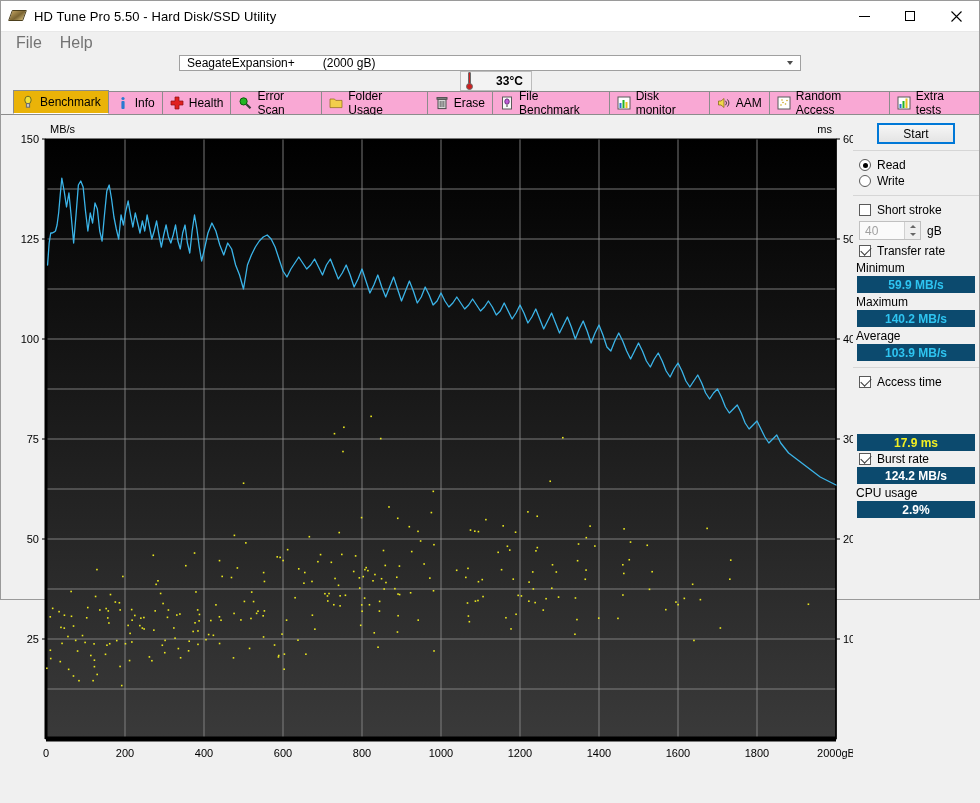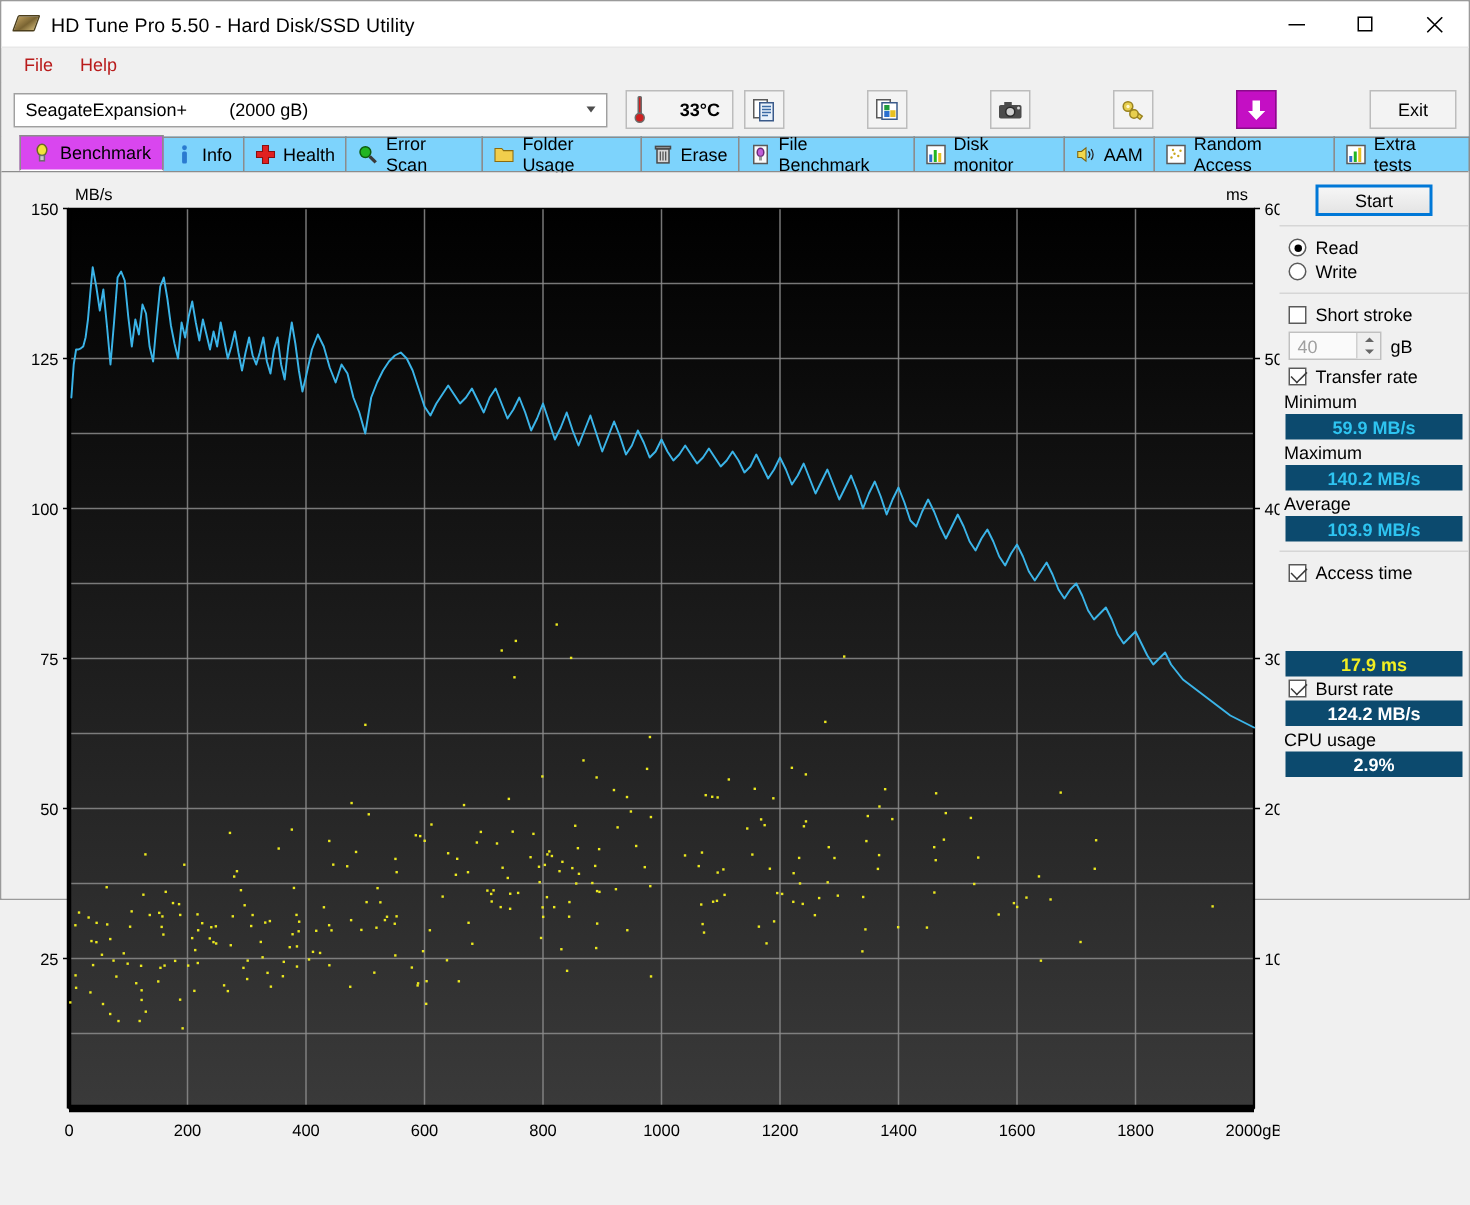--- a/index.html
+++ b/index.html
@@ -49,29 +49,30 @@
   .glyph-close svg { display:block; }
 
   
   .menubar {
     height:23px; min-height:23px;
     background:#f0f0f0;
     display:flex; align-items:center;
     padding-left:6px;
   }
   .menu-item {
-    padding:2px 9px 3px 9px; font-size:12px; color:#b91c1c;
+    padding:2px 9px 3px 9px; font-size:16px; color:#737373;
   }
 
   
   .toolbar {
     height:36px; min-height:36px;
     display:flex; align-items:center;
     padding:0 8px;
     background:#f0f0f0;
+    flex-direction:column;
   }
   .combo {
     width:622px; height:23px;
     background:#fff; border:1px solid #a0a0a0;
     display:flex; align-items:center;
     position:relative;
     font-size:12px;
     padding-left:7px;
   }
   .combo .model { color:#000; }
@@ -115,27 +116,27 @@
     padding-left:12px;
     border-bottom:1px solid #8c8c8c;
     background:#f0f0f0;
   }
   .tab {
     height:23px;
     display:flex; align-items:center; gap:5px;
     padding:0 7px;
     border:1px solid #8c8c8c;
     border-bottom:none;
-    background:#7dd3fc;
+    background:#f9a8d4;
     font-size:12px;
     margin-right:-1px;
     position:relative;
   }
   .tab.active {
-    background:#d946ef; height:24px; z-index:3;
+    background:#eab308; height:24px; z-index:3;
     border-bottom:1px solid #fff;
   }
   .tab-ico { width:14px; height:14px; position:relative; flex:0 0 14px; }
 
   
   .content { flex:1; display:flex; background:#f0f0f0; position:relative; }
   .chart-pane { position:relative; width:852px; height:100%; }
   .side-pane { width:126px; position:relative; padding-top:8px; }
   .side-sep { width:100%; height:1px; background:#d6d6d6; margin:6px 0 6px 0; }
 

